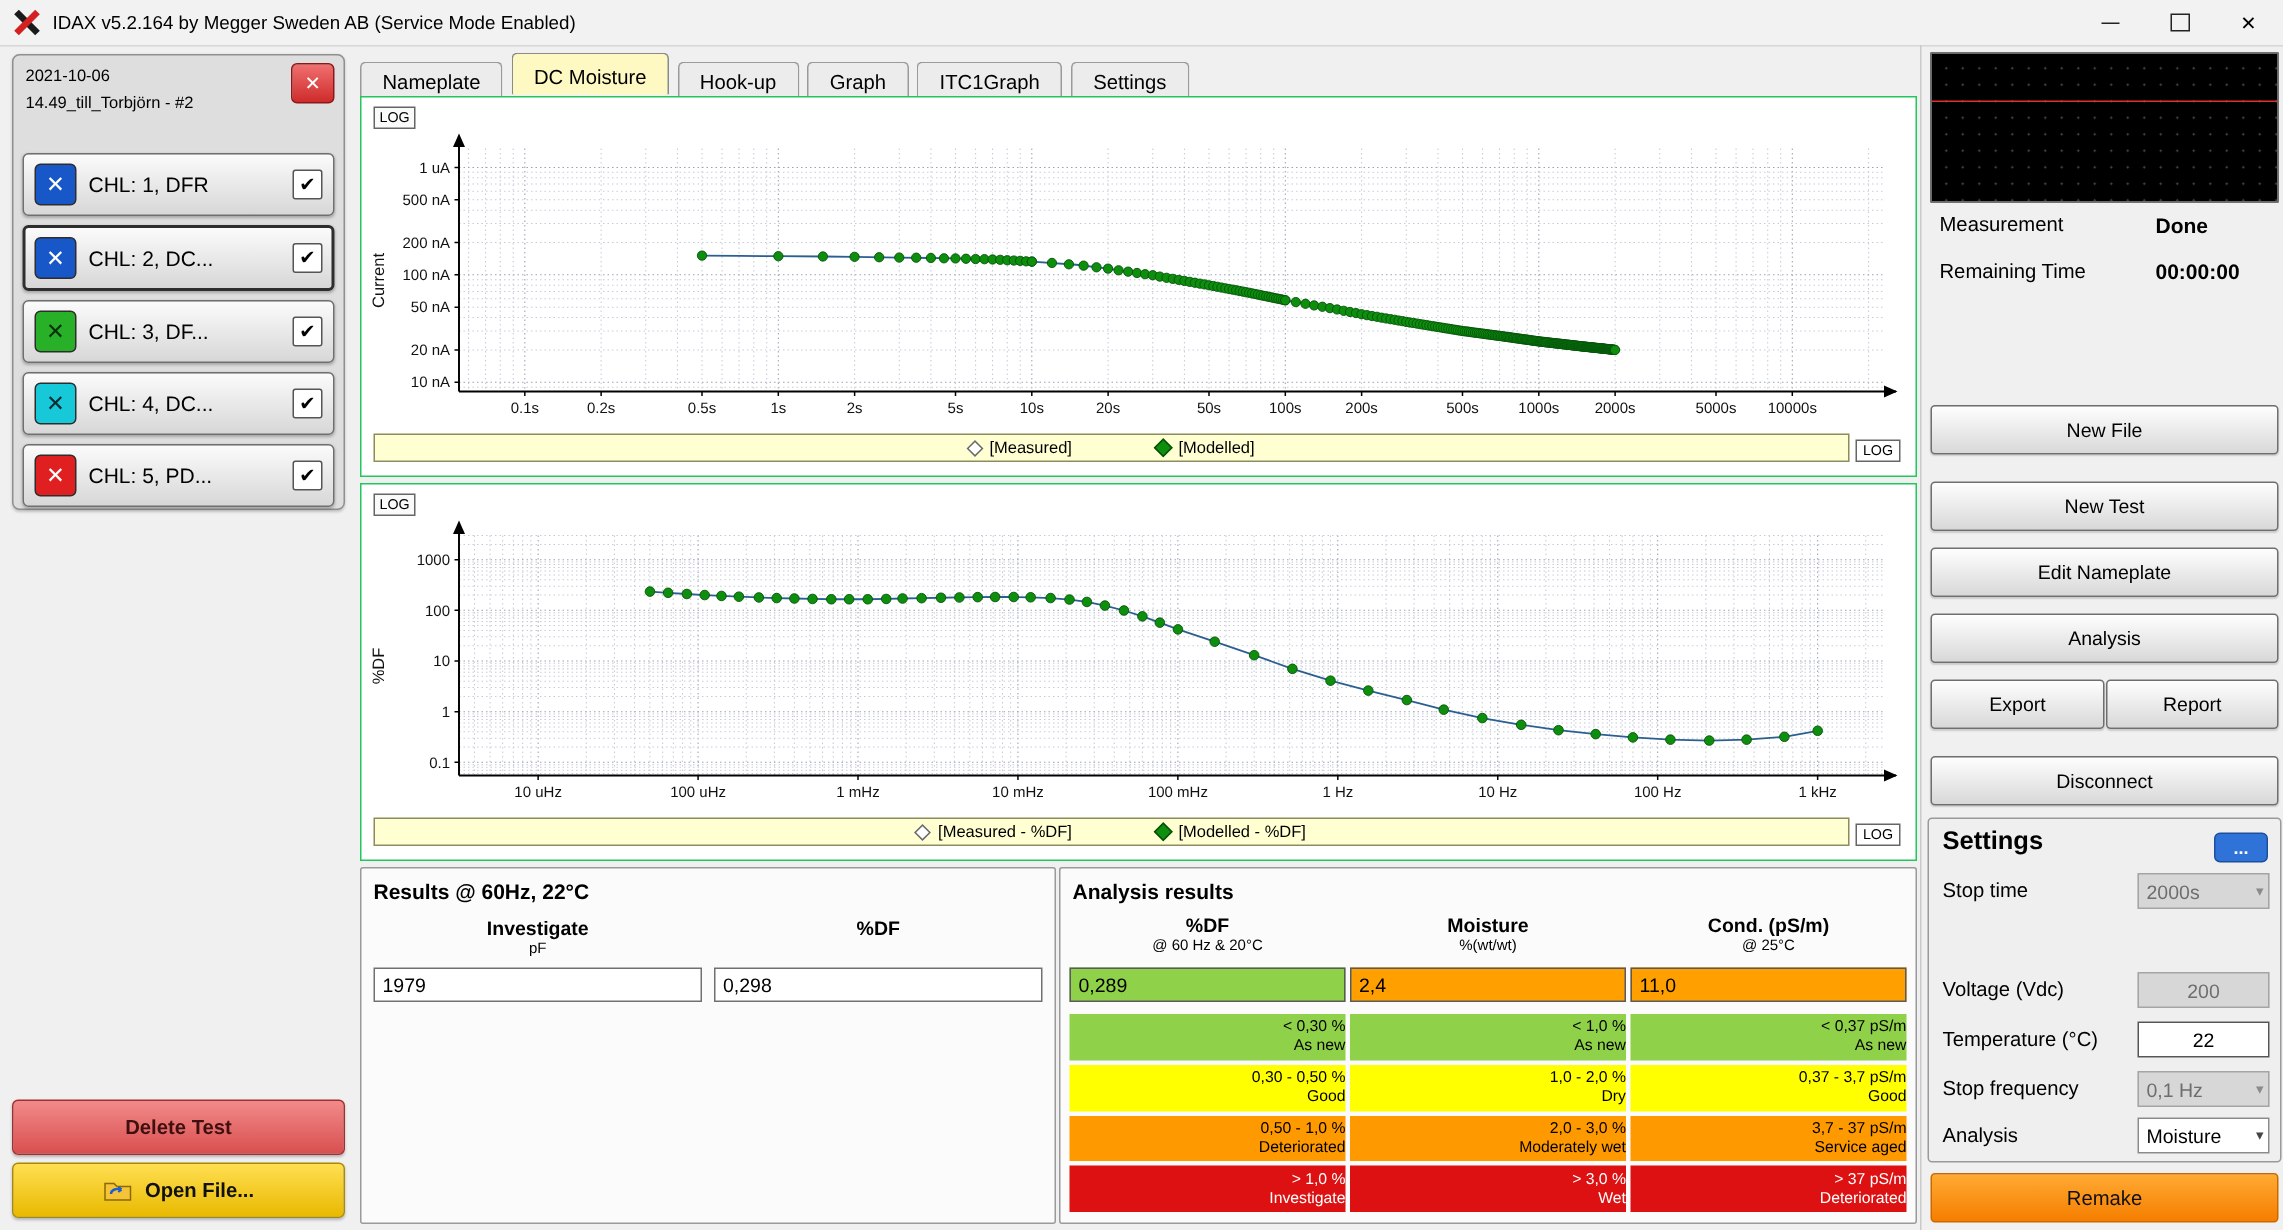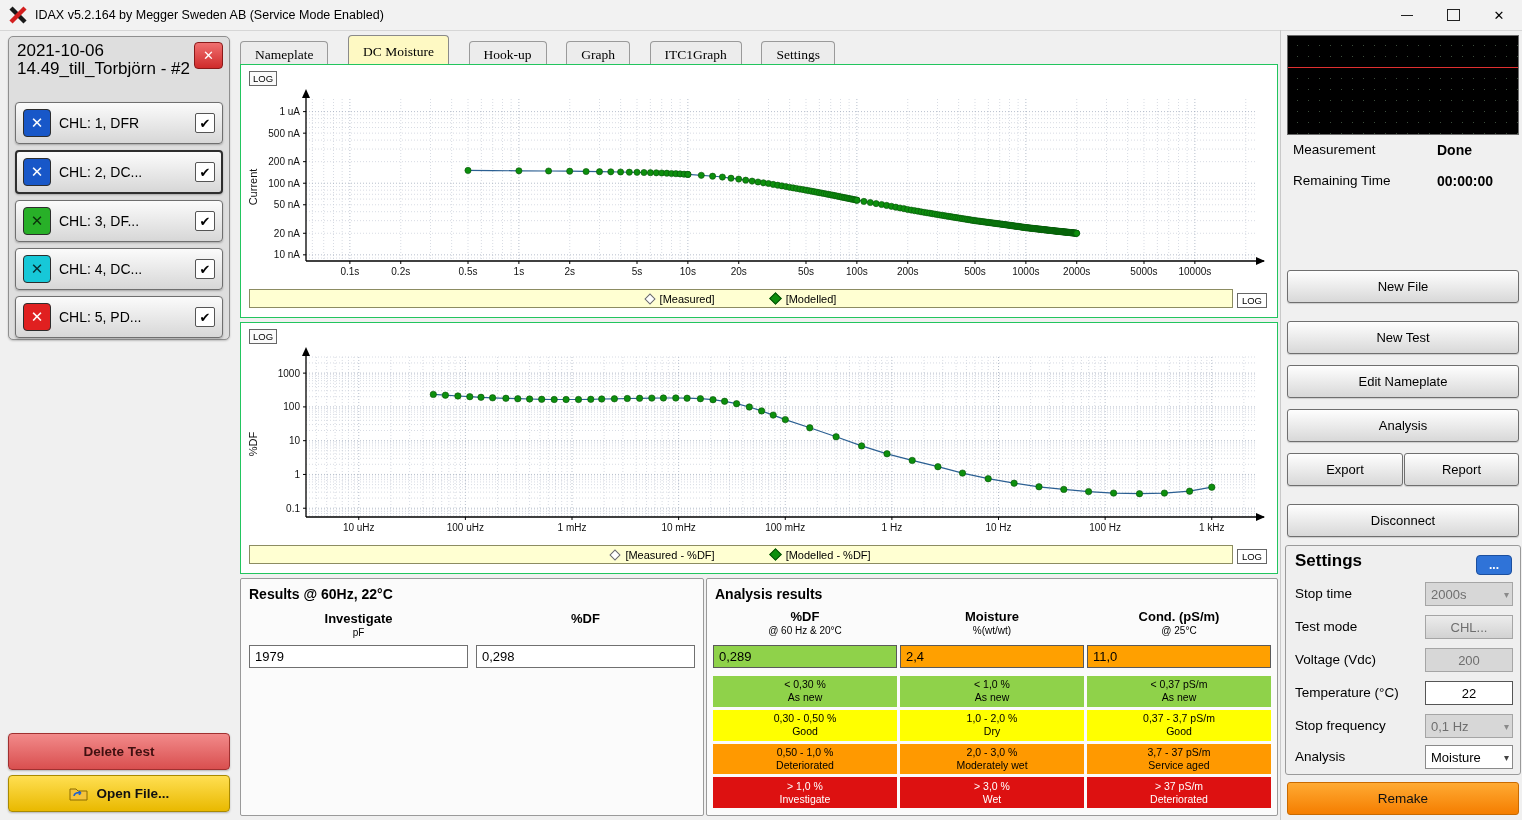--- a/index.html
+++ b/index.html
@@ -15,33 +15,33 @@
   .app-icon{width:20px;height:20px;margin:0 7px 0 8px;}
   .title-text{font-size:12.5px;}
   .win-controls{margin-left:auto;display:flex;height:30px;}
   .win-btn{width:46px;height:30px;display:flex;align-items:center;justify-content:center;}
   .min-glyph{width:12px;height:0;border-top:1.4px solid #222;}
   .max-glyph{width:11px;height:10px;border:1.3px solid #222;}
   .close-glyph{font-size:13px;line-height:1;}
   
   .left-panel{position:absolute;left:8px;top:36px;width:220px;height:302px;background:#dedede;border:1px solid #8f8f8f;border-radius:5px;box-shadow:0 1px 2px rgba(0,0,0,.2);}
   .test-header{position:relative;height:54px;padding:5px 8px 0 8px;}
-  .test-line{font-size:17px;line-height:18px;}
+  .test-line{font-size:11px;line-height:18px;}
   .close-red{position:absolute;top:5px;right:6px;width:27px;height:25px;background:linear-gradient(#f07070,#cf2b2b);border:1px solid #8a1a1a;border-radius:4px;color:#fff;font-weight:bold;font-size:13px;display:flex;align-items:center;justify-content:center;cursor:pointer;}
   .chl{display:flex;align-items:center;gap:8px;height:40px;margin:6px 6px;background:linear-gradient(#fbfbfb,#d7d7d7);border:1px solid #6f6f6f;border-radius:4px;padding:0 7px;box-shadow:0 1px 2px rgba(0,0,0,.25);cursor:pointer;}
   .chl.selected{border:2px solid #2e2e2e;padding:0 6px;}
   .chl-icon{width:26px;height:26px;border-radius:4px;border:1px solid #2d2d2d;display:flex;align-items:center;justify-content:center;font-weight:bold;font-size:15px;flex:0 0 26px;}
   .chl-label{font-size:14px;white-space:nowrap;}
   .chl-check{margin-left:auto;width:18px;height:18px;background:#fff;border:1px solid #555;border-radius:2px;display:flex;align-items:center;justify-content:center;font-size:13px;cursor:pointer;}
   .big-left-btn{position:absolute;left:8px;width:220px;height:35px;border-radius:4px;display:flex;align-items:center;justify-content:center;font-size:13.5px;font-weight:600;cursor:pointer;box-shadow:0 1px 2px rgba(0,0,0,.25);}
   .delete-btn{top:733px;background:linear-gradient(#f28a8a,#d94f4f);border:1px solid #a03030;color:#401010;}
   .open-btn{top:775px;background:linear-gradient(#ffdf52,#e9b900);border:1px solid #a98a00;color:#111;gap:8px;}
   
   .tabbar{position:absolute;left:240px;top:35px;height:29px;white-space:nowrap;}
-  .tab{display:inline-block;padding:5px 14px 4px 14px;border:1px solid #9a9a9a;border-bottom:none;border-radius:4px 4px 0 0;background:#ececec;font-size:13.5px;margin-right:16px;position:relative;top:3px;cursor:pointer;font-family:Liberation Serif, serif;}
+  .tab{display:inline-block;padding:5px 14px 4px 14px;border:1px solid #9a9a9a;border-bottom:none;border-radius:4px 4px 0 0;background:#ececec;font-size:13.5px;margin-right:2px;position:relative;top:3px;cursor:pointer;}
   .tab.active{background:#fef9c3;top:0;padding-top:8px;z-index:2;border-color:#8a8a8a;}
   
   .chart-panel{position:absolute;left:240px;width:1036px;background:#fff;border:1px solid #22c55e;}
   .log-badge{position:absolute;left:8px;top:6px;border:1px solid #666;background:#fafafa;font-size:9.5px;padding:1px 3px;z-index:3;cursor:pointer;}
   .log-box{position:absolute;right:10px;bottom:9px;border:1px solid #666;background:#fff;font-size:9.5px;padding:1px 4px;z-index:3;cursor:pointer;}
   .ylab{position:absolute;left:-28px;top:50%;width:80px;margin-top:-10px;transform:rotate(-90deg);font-size:11px;text-align:center;color:#111;}
   .chart-svg{position:absolute;left:9px;top:22px;}
   .legendbar{position:absolute;left:8px;bottom:9px;width:982px;height:17px;background:#ffffd2;border:1px solid #8c8c62;display:flex;align-items:center;justify-content:center;gap:56px;font-size:11px;}
   .legend-item{display:flex;align-items:center;}
   .marker-open{width:6px;height:6px;border:1.5px solid #6a6a6a;background:#fff;transform:rotate(45deg);display:inline-block;margin-right:6px;}
@@ -53,21 +53,21 @@
   .panel-title{position:absolute;left:8px;top:7px;font-size:14px;font-weight:bold;}
   .rheads{position:absolute;left:8px;right:8px;top:32px;display:grid;grid-template-columns:repeat(2,1fr);gap:8px;text-align:center;}
   .rvals{position:absolute;left:8px;right:8px;top:66px;height:23px;display:grid;grid-template-columns:repeat(2,1fr);gap:8px;}
   .aheads{position:absolute;left:6px;right:6px;top:30px;display:grid;grid-template-columns:repeat(3,1fr);gap:3px;text-align:center;}
   .avals{position:absolute;left:6px;right:6px;top:66px;height:23px;display:grid;grid-template-columns:repeat(3,1fr);gap:3px;}
   .htitle{font-size:13px;font-weight:bold;}
   .hsub{font-size:10px;margin-top:1px;}
   .val-box{border:1px solid #707070;background:#fff;display:flex;align-items:center;padding:0 5px;font-size:13px;}
   .aval-box{border:1px solid #5a5a5a;display:flex;align-items:center;padding:0 5px;font-size:13px;font-weight:normal;}
   .aclass{position:absolute;left:6px;right:6px;top:97px;bottom:7px;display:grid;grid-template-columns:repeat(3,1fr);grid-auto-rows:1fr;gap:3px;}
-  .acell{display:flex;flex-direction:column;align-items:center;justify-content:center;font-size:10.5px;line-height:1.25;text-align:center;}
+  .acell{display:flex;flex-direction:column;align-items:flex-end;justify-content:center;font-size:10.5px;line-height:1.25;text-align:center;}
   
   .divider{position:absolute;left:1280px;top:30px;width:1px;height:790px;background:#c9c9c9;}
   .right-col{position:absolute;left:1283px;top:30px;width:239px;height:673px;}
   .mini-display{position:absolute;left:4px;top:5px;width:230px;height:98px;background:#000;border:1px solid #6a6a6a;
     background-image:radial-gradient(rgba(110,140,110,.55) 0.6px, transparent 0.9px);
     background-size:11px 11px;background-position:4px 4px;}
   .mini-redline{position:absolute;left:0;top:31px;width:100%;height:0;border-top:1.4px solid #e03030;}
   .meas-row{position:absolute;left:10px;font-size:13.5px;}
   .meas-val{position:absolute;left:154px;font-size:14px;font-weight:700;}
   .rbtn{position:absolute;left:4px;width:230px;height:31px;background:linear-gradient(#fefefe,#d8d8d8);border:1px solid #6f6f6f;border-radius:3px;font-size:13px;display:flex;align-items:center;justify-content:center;cursor:pointer;box-shadow:0 1px 1px rgba(0,0,0,.15);}
@@ -894,26 +894,20 @@
     <div class="settings-title">Settings</div>
     <div class="more-btn">...</div>
 
     <div class="srow" style="top:36px;">
       <span class="slabel">Stop time</span>
       <div class="sctrl sel disabled">
         <span>2000s</span>
         <span class="arrow">▾</span>
       </div>
     </div>
-    <div class="srow" style="top:69px;">
-      <span class="slabel">Test mode</span>
-      <div class="sctrl btn-like disabled">
-        <span>CHL...</span>
-      </div>
-    </div>
     <div class="srow" style="top:102px;">
       <span class="slabel">Voltage (Vdc)</span>
       <div class="sctrl field disabled">
         <span>200</span>
       </div>
     </div>
     <div class="srow" style="top:135px;">
       <span class="slabel">Temperature (°C)</span>
       <div class="sctrl input">
         <span>22</span>

